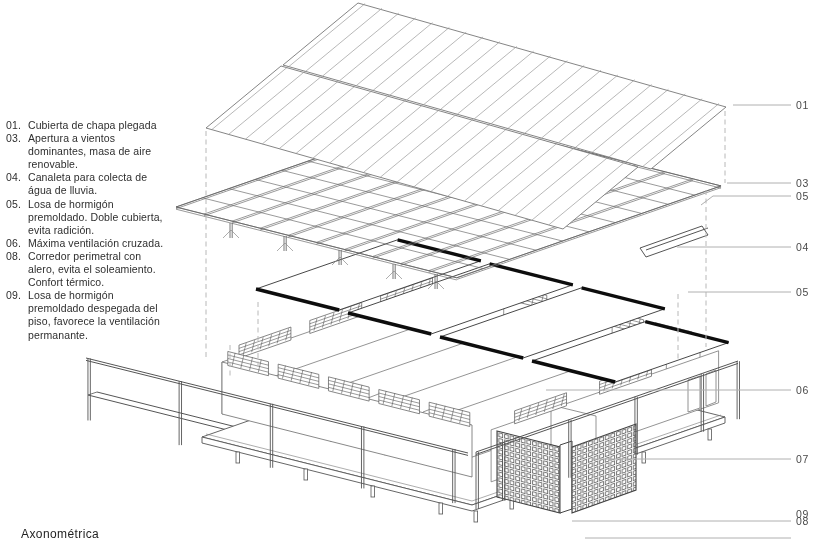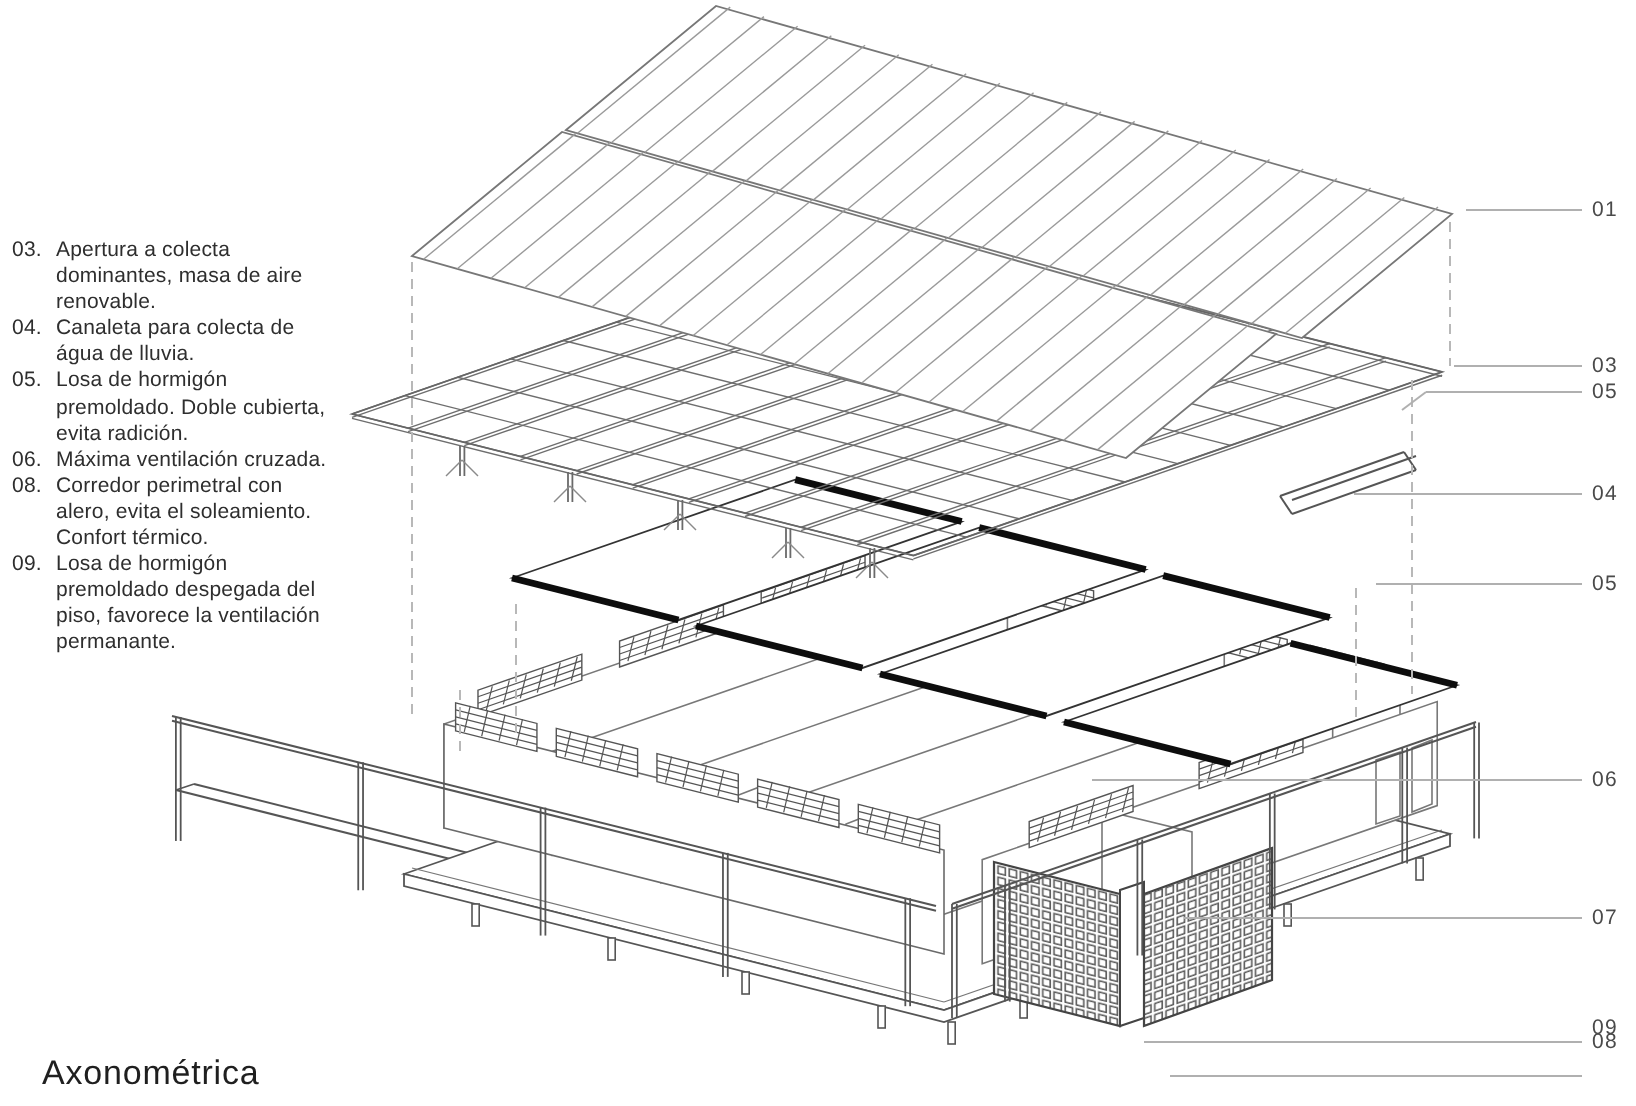--- a/index.html
+++ b/index.html
@@ -4,21 +4,21 @@
 <style>
   html,body{margin:0;padding:0;background:#fff;}
   #stage{position:relative;width:818px;height:553px;background:#fff;overflow:hidden;
          font-family:"Liberation Sans", sans-serif;}
   #drawing{position:absolute;left:0;top:0;}
   .legend{position:absolute;left:6px;top:119px;width:164px;font-size:10.5px;
           line-height:13.1px;color:#2e2e2e;letter-spacing:.1px;}
   .legend-item{position:relative;padding-left:22px;}
   .legend-item .num{position:absolute;left:0;top:0;}
   .callout{position:absolute;left:796px;font-size:10.5px;color:#4a4a4a;letter-spacing:.6px;}
-  .title{position:absolute;left:21px;top:527px;font-size:17px;color:#1f1f1f;letter-spacing:.4px;}
+  .title{position:absolute;left:21px;top:527px;font-size:12px;color:#1f1f1f;letter-spacing:.4px;}
 </style>
 </head>
 <body>
 
 <div id="stage">
   <svg id="drawing" width="818" height="553" viewBox="0 0 818 553">
     <defs>
       <pattern id="cbA" width="5.6" height="5.6" patternUnits="userSpaceOnUse" patternTransform="skewY(14)">
         <rect width="5.6" height="5.6" fill="#fff"></rect>
         <rect x="0.6" y="0.6" width="3.7" height="3.7" fill="none" stroke="#5a5a5a" stroke-width="0.8"></rect>
@@ -359,21 +359,22 @@
         <line x1="688" y1="292" x2="791" y2="292" stroke="#b0b0b0" stroke-width="1"></line>
         <line x1="546" y1="390" x2="791" y2="390" stroke="#b0b0b0" stroke-width="1"></line>
         <line x1="592" y1="459" x2="791" y2="459" stroke="#b0b0b0" stroke-width="1"></line>
         <line x1="572" y1="521" x2="791" y2="521" stroke="#b0b0b0" stroke-width="1"></line>
         <line x1="585" y1="538" x2="791" y2="538" stroke="#b0b0b0" stroke-width="1"></line>
         <line x1="701" y1="205" x2="713" y2="196" stroke="#b0b0b0" stroke-width="1"></line>
       </g>
   </svg>
 
   <div class="legend">
-    <div class="legend-item"><span class="num">03.</span><span>Apertura a colecta dominantes, masa de aire renovable.</span></div>
+    <div class="legend-item"><span class="num">01.</span><span>Cubierta de chapa plegada</span></div>
+    <div class="legend-item"><span class="num">03.</span><span>Apertura a vientos dominantes, masa de aire renovable.</span></div>
     <div class="legend-item"><span class="num">04.</span><span>Canaleta para colecta de água de lluvia.</span></div>
     <div class="legend-item"><span class="num">05.</span><span>Losa de hormigón premoldado. Doble cubierta, evita radición.</span></div>
     <div class="legend-item"><span class="num">06.</span><span>Máxima ventilación cruzada.</span></div>
     <div class="legend-item"><span class="num">08.</span><span>Corredor perimetral con alero, evita el soleamiento. Confort térmico.</span></div>
     <div class="legend-item"><span class="num">09.</span><span>Losa de hormigón premoldado despegada del piso, favorece la ventilación permanante.</span></div>
   </div>
 
   <div class="callout" style="top:99px"><span>01</span></div>
   <div class="callout" style="top:177px"><span>03</span></div>
   <div class="callout" style="top:190px"><span>05</span></div>

